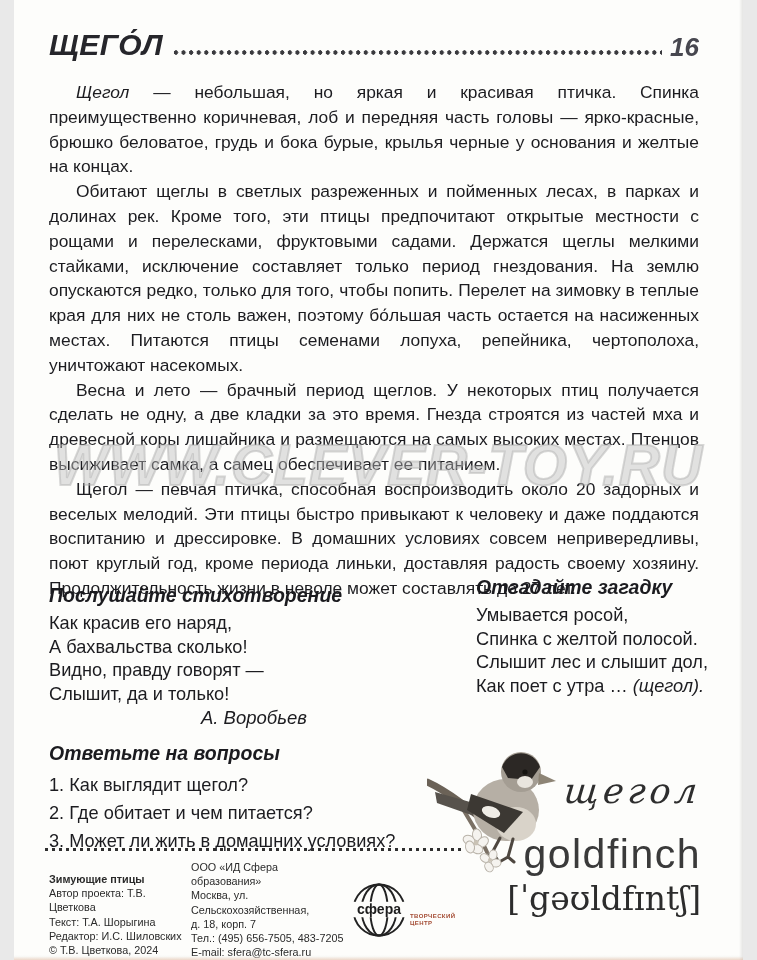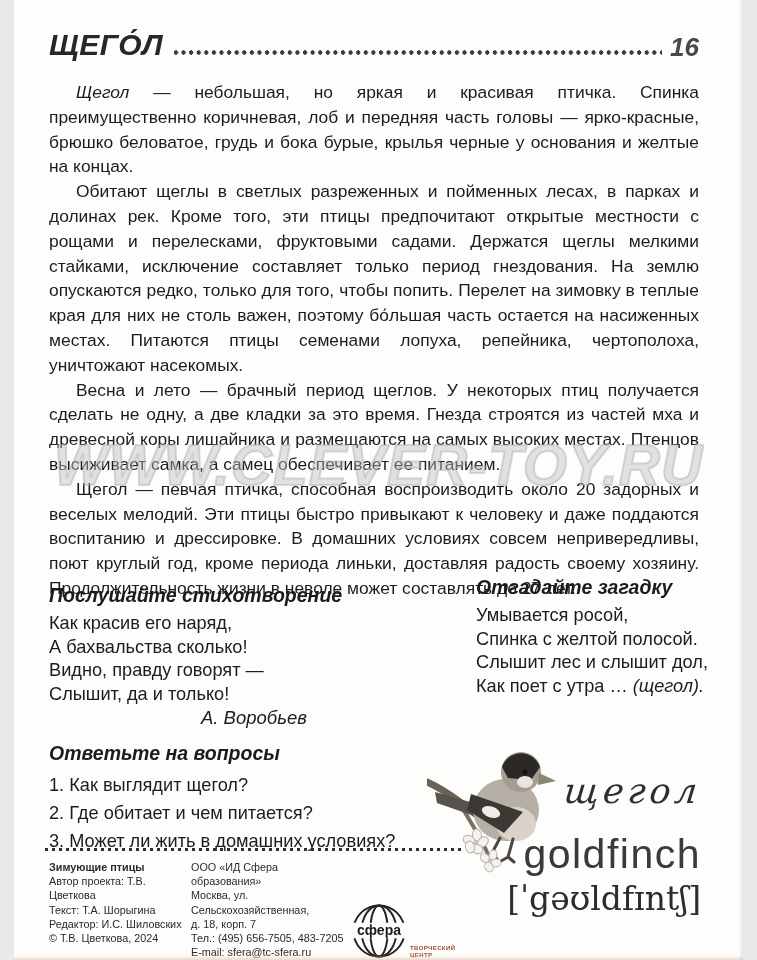--- a/index.html
+++ b/index.html
@@ -88,24 +88,24 @@
   
   .footer-dots {
     position: absolute; top: 846px; left: 30px; width: 418px; height: 7px;
     background-image: radial-gradient(circle at 2.5px 3.5px, #2f2f2f 1.6px, transparent 2px);
     background-size: 7px 7px; background-repeat: repeat-x;
   }
   .footer {
     position: absolute; top: 860px; left: 35px; width: 560px;
     display: flex; font-size: 10.8px; line-height: 14.2px; color: #2a2a2a;
   }
-  .footer-col1 { width: 142px; }
+  .footer-col1 { width: 142px; margin-top: 12px; }
   .footer-col2 { width: 158px; }
   .footer-series { font-weight: bold; }
-  .footer-logo { display: flex; align-items: flex-end; margin-left: 2px; }
+  .footer-logo { display: flex; align-items: center; margin-left: 2px; }
   .logo-tagline {
     font-size: 6px; font-weight: bold; color: #a34a32;
     letter-spacing: 0.4px; line-height: 7px; margin: 20px 0 0 3px;
   }
   
   .scan-edge-right {
     position: absolute; right: 0; top: 0; bottom: 0; width: 4px;
     background: linear-gradient(to left, rgba(120,120,120,0.18), transparent);
   }
   .scan-edge-bottom {

